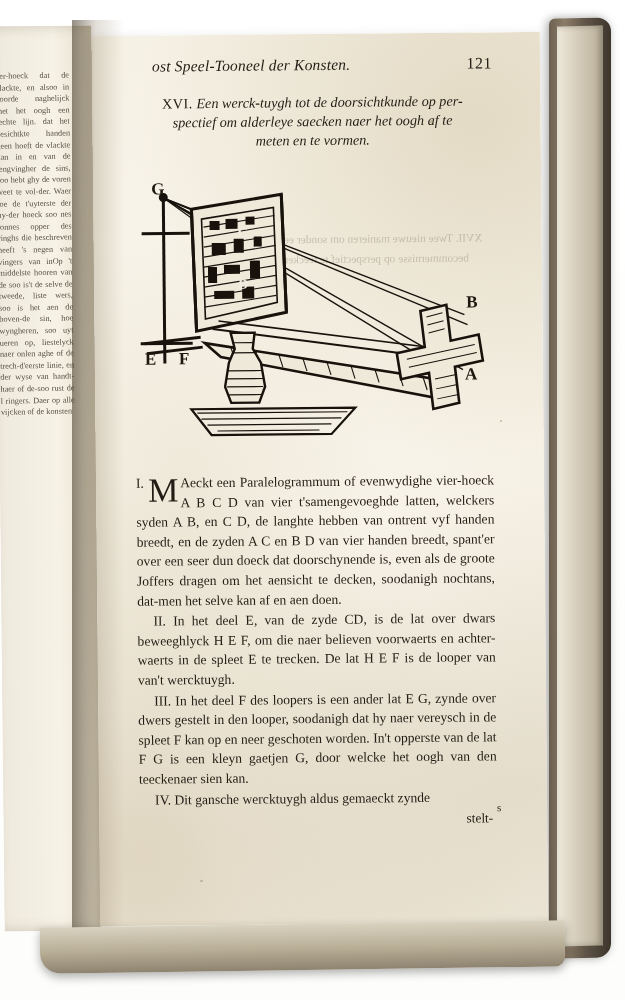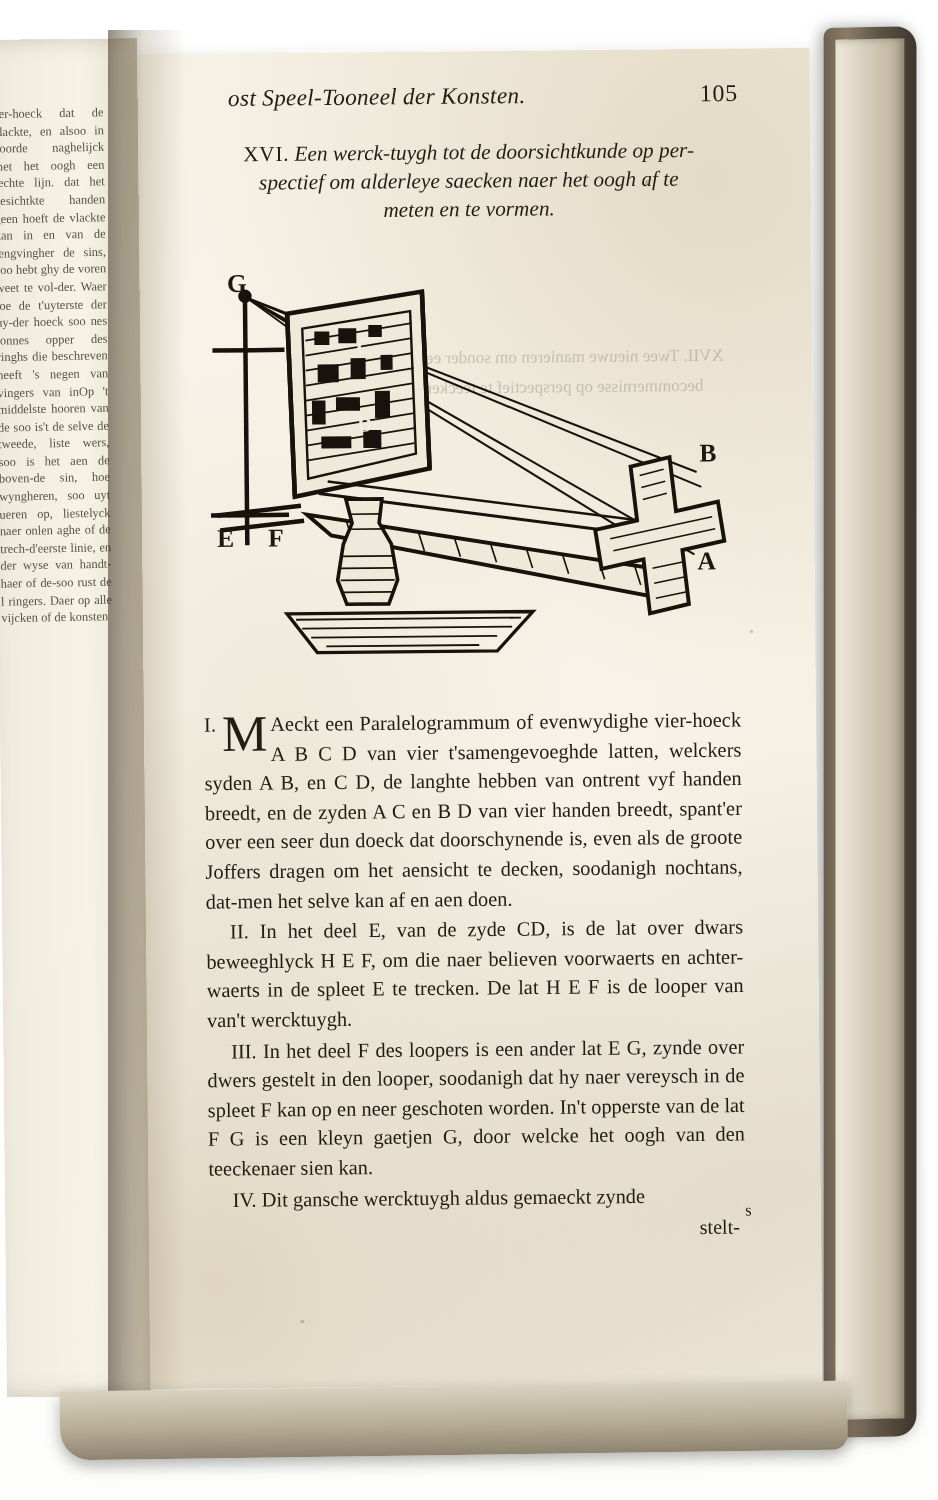--- a/index.html
+++ b/index.html
@@ -255,21 +255,21 @@
 
     <div class="right-page">
       <div class="page-stain"></div>
 
       <div class="showthrough">XVII. Twee nieuwe manieren om sonder een-ighe becommernisse op perspectief te teeckenen.</div>
 
       <div class="content">
 
         <div class="running-head">
           <span class="rh-title">ost Speel-Tooneel der Konsten.</span>
-          <span class="rh-page">105</span>
+          <span class="rh-page">121</span>
         </div>
         <div class="rule"></div>
 
         <div class="heading">
           <span class="numeral">XVI.</span>
           <span>Een werck-tuygh tot de doorsichtkunde op per-</span><br>
           <span>spectief om alderleye saecken naer het oogh af te</span><br>
           <span>meten en te vormen.</span>
         </div>
 

